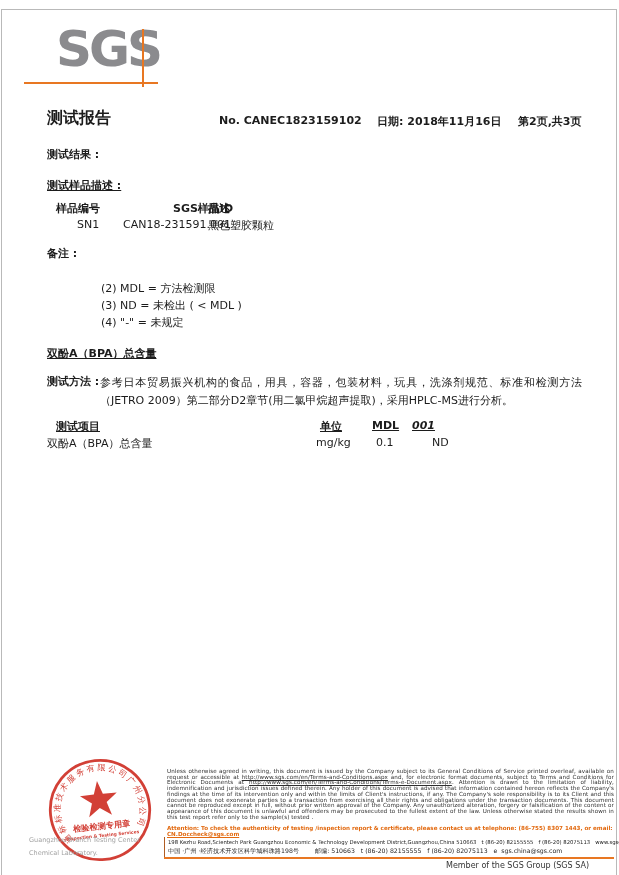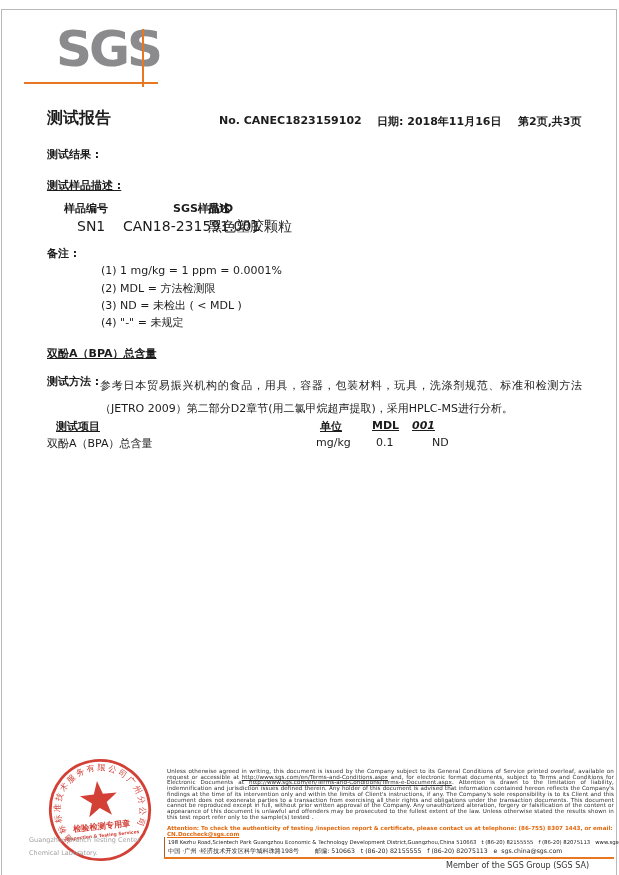--- a/index.html
+++ b/index.html
@@ -28,28 +28,28 @@
   
   .t11 { font-size:11px; }
   .b   { font-weight:700; }
   .u   { text-decoration:underline; }
   .abs { position:absolute; }
 
   .results-label { left:47px; top:147px; }
   .sample-head   { left:47px; top:178px; }
 
   .sample-col { position:absolute; top:201px; font-size:11px; font-weight:700; }
-  .sample-val { position:absolute; top:218px; font-size:14px; }
+  .sample-val { position:absolute; top:218px; font-size:11px; }
 
   .notes-label { left:47px; top:246px; }
   .note-item   { left:101px; font-size:11px; }
 
   .bpa-head     { left:47px; top:346px; }
   .method-label { left:47px; top:374px; }
-  .method-text  { left:100px; top:374px; width:482px; font-size:11px; line-height:23px; text-align:justify; }
+  .method-text  { left:100px; top:374px; width:482px; font-size:11px; line-height:18px; text-align:justify; }
 
   .rt-h { position:absolute; top:419px; font-size:11px; font-weight:700; text-decoration:underline; }
   .rt-c { position:absolute; top:436px; font-size:11px; }
 
   
   .stamp { position:absolute; left:46px; top:756px; width:108px; height:108px;
            transform:rotate(-6deg); opacity:0.92; }
   .company-lines { position:absolute; left:29px; top:834px; width:142px;
                    font-size:6.5px; line-height:12.5px; color:#a3a3a3; }
   .disclaimer { position:absolute; left:167px; top:769px; width:447px;
@@ -76,29 +76,28 @@
   <div class="logo-hline"></div>
 
   <div class="report-title">测试报告</div>
   <div class="hdr hdr-no">No. CANEC1823159102</div>
   <div class="hdr hdr-date">日期: 2018年11月16日</div>
   <div class="hdr hdr-page">第2页,共3页</div>
 
   <div class="abs t11 b results-label">测试结果 :</div>
 
   <div class="abs t11 b u sample-head">测试样品描述 :</div>
-  <div class="sample-col" style="left:64px;">样品编号</div>
+  <div class="sample-col" style="left:56px;">样品编号</div>
   <div class="sample-col" style="left:137px;margin-left:36px;">SGS样品ID</div>
   <div class="sample-col" style="left:208px;text-align:right;">描述</div>
   <div class="sample-val" style="left:77px;">SN1</div>
   <div class="sample-val" style="left:123px;">CAN18-231591.001</div>
   <div class="sample-val" style="left:208px;">黑色塑胶颗粒</div>
 
   <div class="abs t11 b notes-label">备注 :</div>
-  <div class="abs note-item" style="top:264px;">(1) 1 mg/kg = 1 ppm = 0.0001%</div>
   <div class="abs note-item" style="top:281px;">(2) MDL = 方法检测限</div>
   <div class="abs note-item" style="top:298px;">(3) ND = 未检出 ( &lt; MDL )</div>
   <div class="abs note-item" style="top:315px;">(4) "-" = 未规定</div>
 
   <div class="abs t11 b u bpa-head">双酚A（BPA）总含量</div>
   <div class="abs t11 b method-label">测试方法 :</div>
   <div class="abs method-text">参考日本贸易振兴机构的食品，用具，容器，包装材料，玩具，洗涤剂规范、标准和检测方法（JETRO 2009）第二部分D2章节(用二氯甲烷超声提取)，采用HPLC-MS进行分析。</div>
 
   <div class="rt-h" style="left:56px;">测试项目</div>
   <div class="rt-h" style="left:320px;">单位</div>

